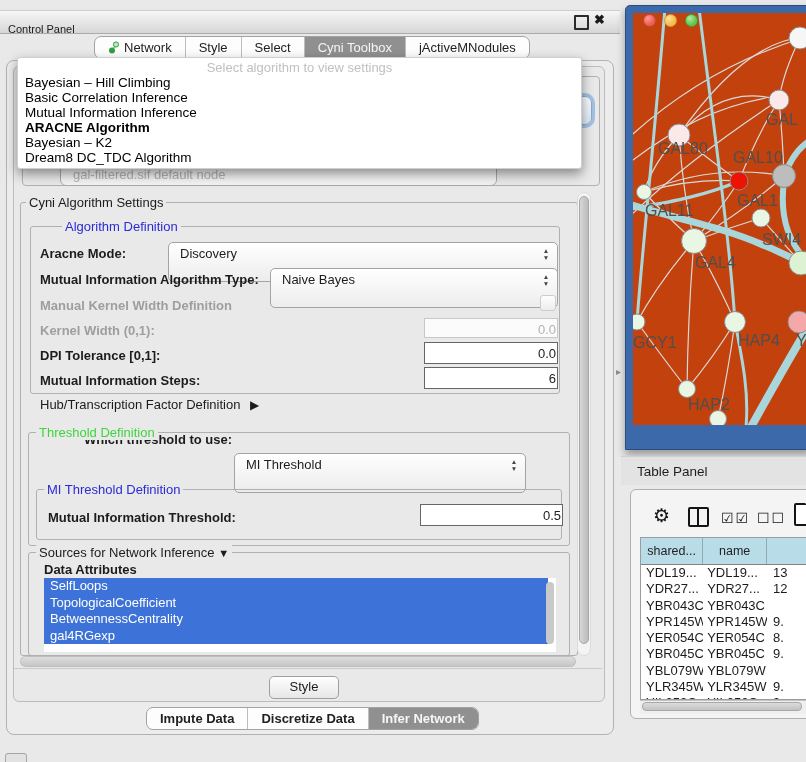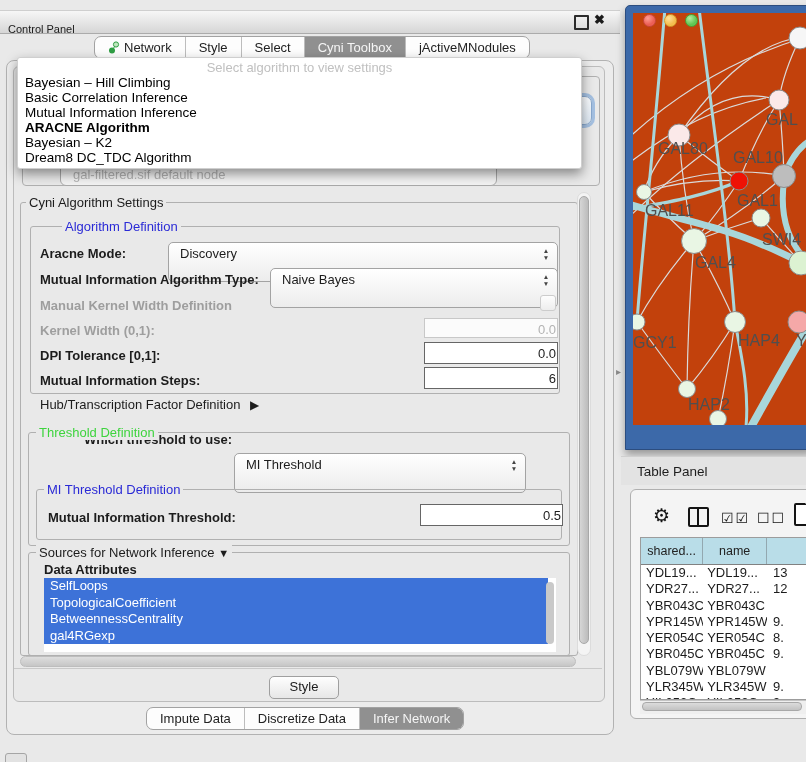--- a/index.html
+++ b/index.html
@@ -12,21 +12,21 @@
   #titlebar .t{position:absolute;left:8px;top:12px;font-size:11px;color:#1a1a1a;}
   #float-ic{left:574px;top:4px;width:11px;height:11px;border:2px solid #2b2b2b;border-radius:1px;}
   #close-ic{left:594px;top:1px;font-size:13px;font-weight:bold;color:#1b1b1b;}
   .seg-bar{display:inline-flex;background:#fdfdfd;border:1px solid #a2a2a2;border-radius:7px;overflow:hidden;}
   .seg{padding:0 13px;line-height:21px;height:21px;font-size:13px;color:#222;border-left:1px solid #bdbdbd;
        display:flex;align-items:center;gap:4px;white-space:nowrap;}
   .seg:first-child{border-left:none;}
   .seg.sel{background:#909090;color:#f6f6f6;}
   #toptabs{left:94px;top:36px;}
   #bottomtabs{left:146px;top:707px;}
-  #bottomtabs .seg{font-weight:normal;}
+  #bottomtabs .seg{font-weight:bold;}
   #outerpanel{left:6px;top:60px;width:606px;height:673px;border:1px solid #b2b2b2;border-radius:8px;background:#ececec;}
   #innerpanel{left:13px;top:66px;width:590px;height:634px;border:1px solid #bcbcbc;border-radius:6px;background:#e9e9e9;}
   
   #hidden-group{left:22px;top:76px;width:576px;height:108px;border:1px solid #b0b0b0;border-radius:4px;z-index:2;}
   #focus-stepper{left:562px;top:96px;width:28px;height:27px;border:1px solid #89a9cf;border-radius:7px;
     background:linear-gradient(#fbfdff,#dde8f3);box-shadow:0 0 0 3px rgba(108,158,219,0.55);z-index:3;}
   #focus-stepper .arr{position:absolute;left:0;right:0;top:5px;text-align:center;font-size:6.5px;line-height:8px;color:#555;}
   #hidden-combo{left:60px;top:163px;width:437px;height:23px;border:1px solid #a9a9a9;border-radius:6px;
     background:#f3f3f3;z-index:4;font-size:13px;color:#b2b2b2;line-height:22px;padding-left:12px;box-sizing:border-box;}
   

